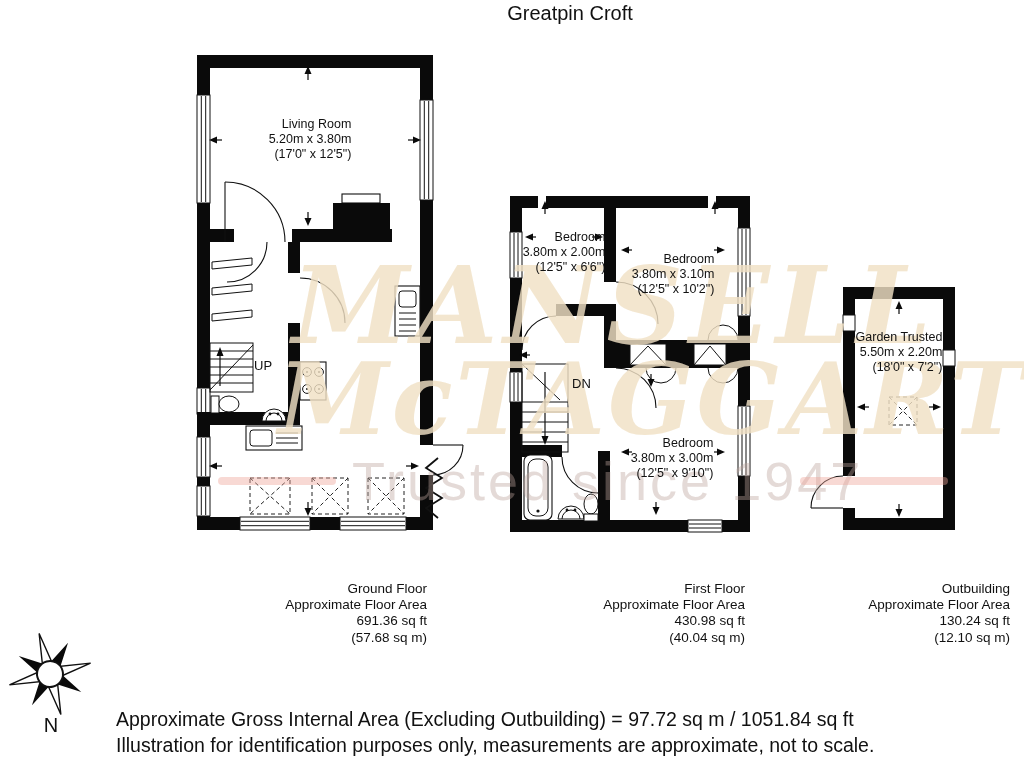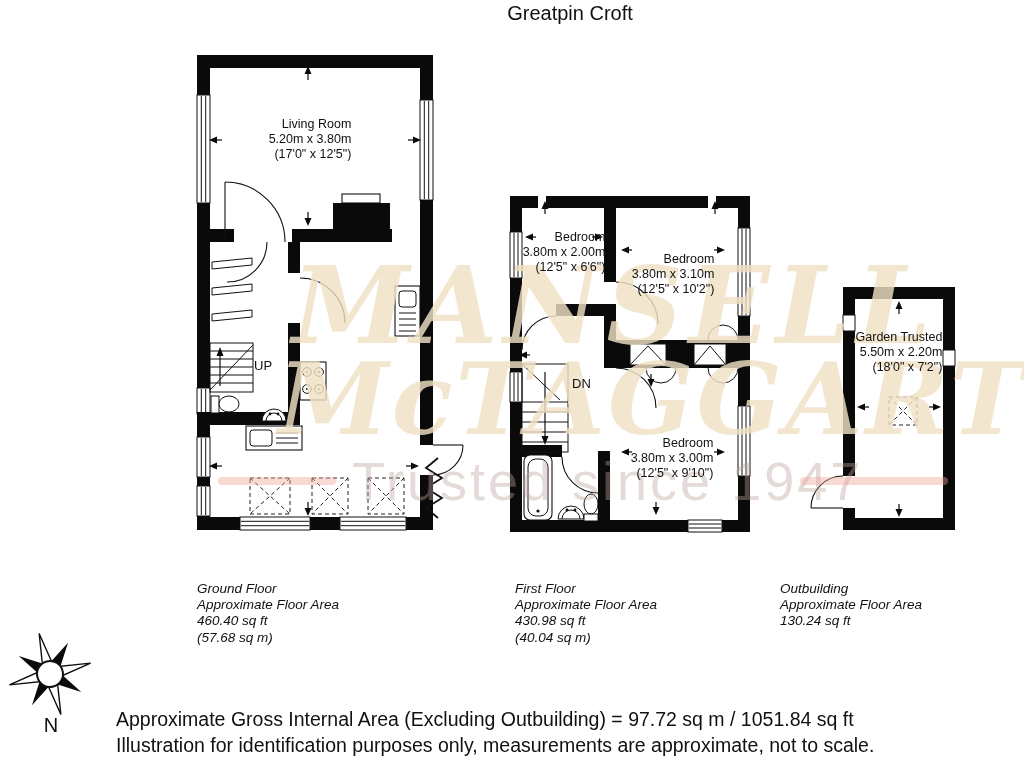--- a/index.html
+++ b/index.html
@@ -16,21 +16,21 @@
           color:rgba(188,162,156,0.40);letter-spacing:3px;}
   .wm-dash{position:absolute;height:8px;background:rgba(238,164,152,0.42);
            border-radius:4px;z-index:2;pointer-events:none;}
   
   .t{position:absolute;z-index:3;}
   .title{left:120px;top:2px;width:900px;text-align:center;
          font-size:20px;font-weight:normal;}
   .room-label{transform:translateX(-50%);text-align:right;font-size:12.5px;
               line-height:15.2px;white-space:nowrap;}
   .stair-label{font-size:13px;}
-  .area-label{width:230px;text-align:left;font-size:13.5px;line-height:16.2px;font-style:italic;}
+  .area-label{width:230px;text-align:right;font-size:13.5px;line-height:16.2px;}
   .footer-line{left:116px;width:908px;text-align:left;font-size:19.5px;}
   .compass-n{left:16px;top:714px;width:70px;text-align:center;font-size:20px;}
 </style>
 </head>
 <body>
 
 <div class="page">
 
   <svg class="plan-svg" width="1024" height="768" viewBox="0 0 1024 768">
     <defs></defs>
@@ -357,35 +357,36 @@
 
   <div class="t room-label" style="left:899px;top:330px">
     <div>Garden Trusted</div>
     <div>5.50m x 2.20m</div>
     <div>(18'0" x 7'2")</div>
   </div>
 
   <div class="t area-label" style="left:197px;top:581px">
     <div>Ground Floor</div>
     <div>Approximate Floor Area</div>
-    <div>460.40 sq ft</div>
+    <div>691.36 sq ft</div>
     <div>(57.68 sq m)</div>
   </div>
 
   <div class="t area-label" style="left:515px;top:581px">
     <div>First Floor</div>
     <div>Approximate Floor Area</div>
     <div>430.98 sq ft</div>
     <div>(40.04 sq m)</div>
   </div>
 
   <div class="t area-label" style="left:780px;top:581px">
     <div>Outbuilding</div>
     <div>Approximate Floor Area</div>
     <div>130.24 sq ft</div>
+    <div>(12.10 sq m)</div>
   </div>
 
   <div class="t compass-n">N</div>
 
   <div class="t footer-line" style="top:708px">Approximate Gross Internal Area (Excluding Outbuilding) = 97.72 sq m / 1051.84 sq ft</div>
   <div class="t footer-line" style="top:734px">Illustration for identification purposes only, measurements are approximate, not to scale.</div>
 
 </div>
 
 </body></html>

